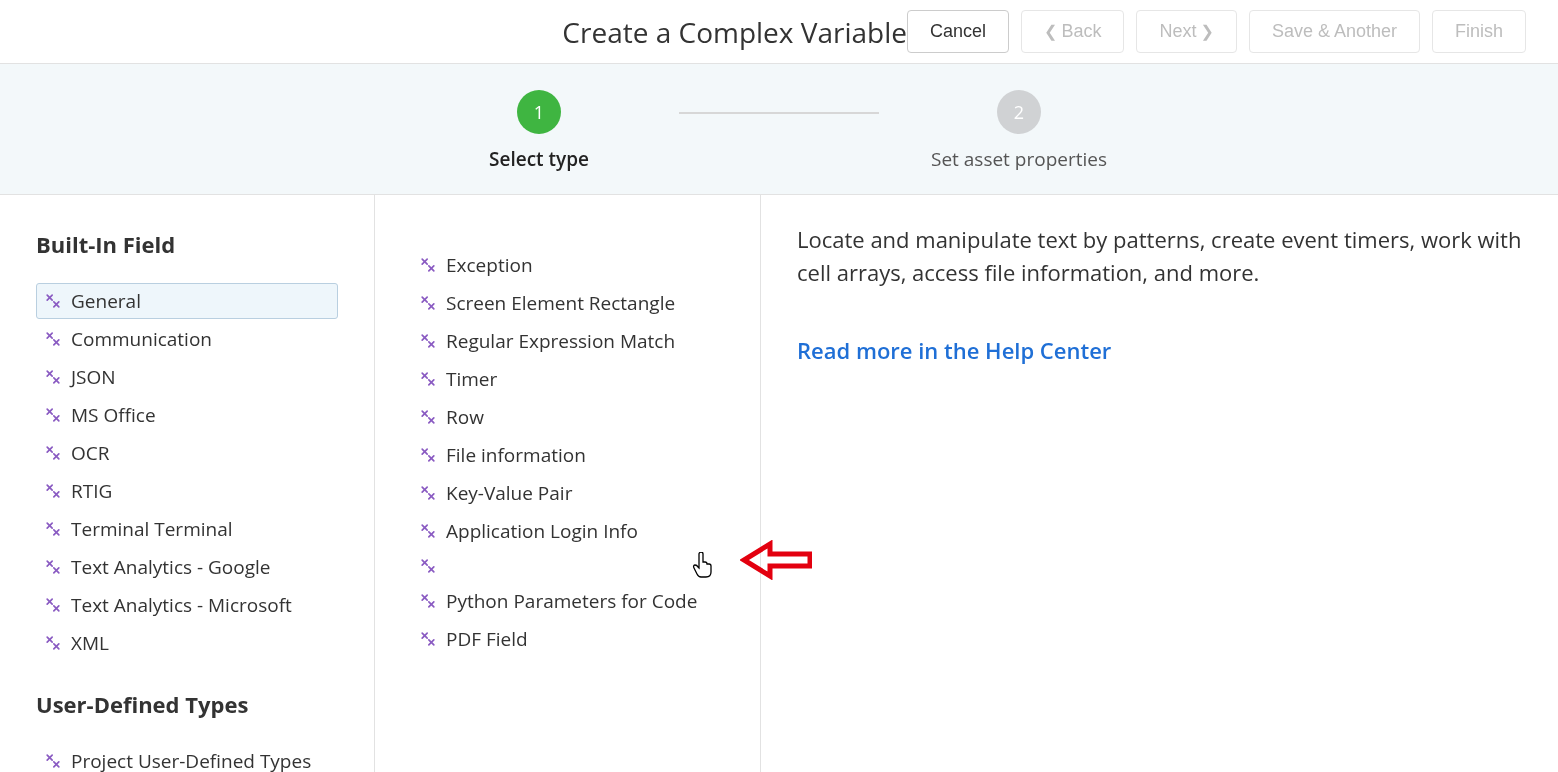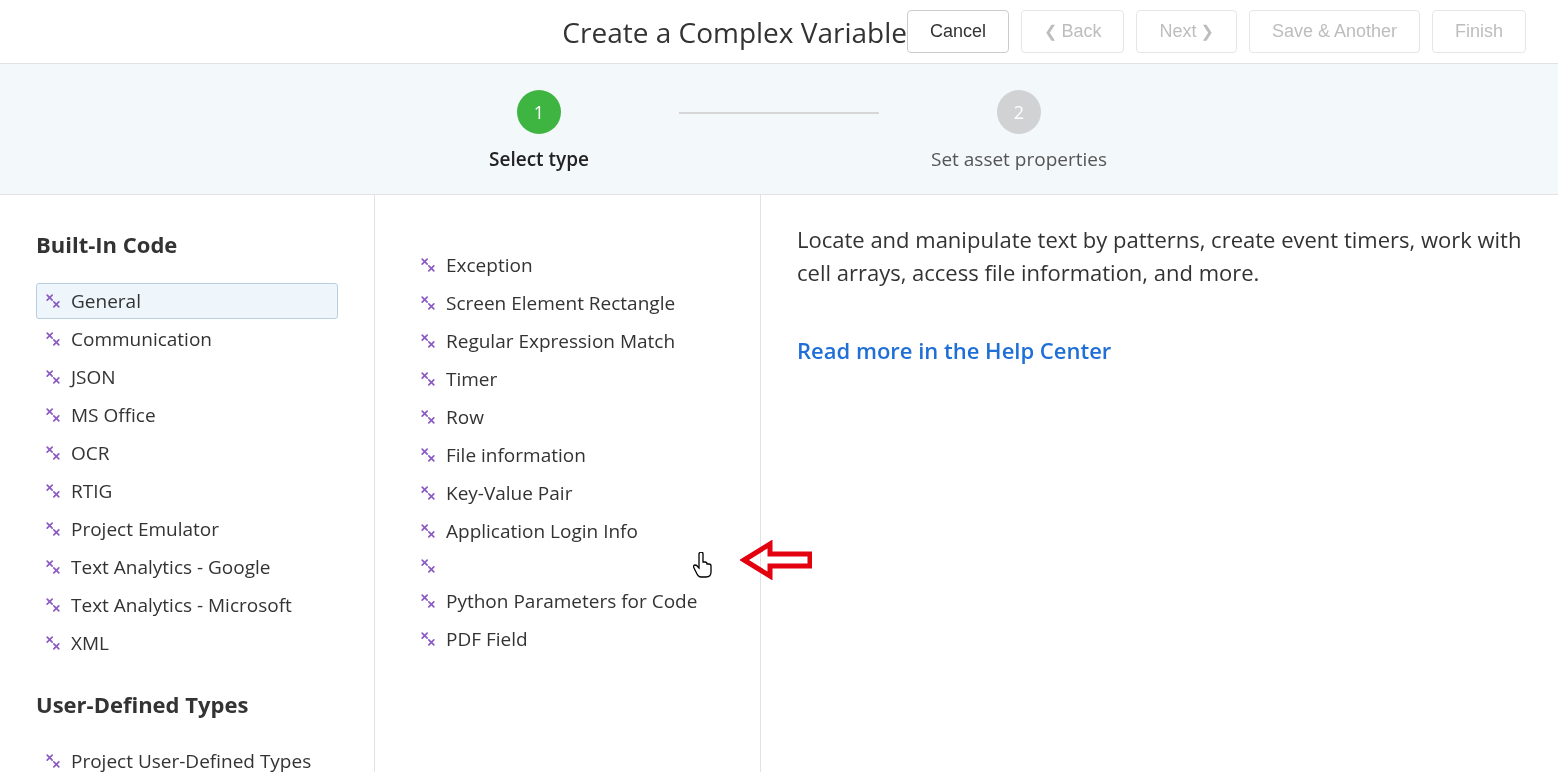--- a/index.html
+++ b/index.html
@@ -172,21 +172,21 @@
     <div class="step">
       <div class="circle inactive">2</div>
       <div class="step-label inactive">Set asset properties</div>
     </div>
   </div>
 </div>
 
 <div class="body">
 
   <div class="col">
-    <div class="section-title">Built-In Code</div>
+    <div class="section-title">Built-In Field</div>
     <div class="list" id="builtin-list">
         <div class="item selected">
           <svg class="type-icon" viewBox="0 0 24 24">
             <g stroke="#8a5bc2" stroke-width="2" fill="none" stroke-linecap="round">
               <path d="M5 5 L11 11"></path>
               <path d="M11 5 L5 11"></path>
               <path d="M13 13 L19 19"></path>
               <path d="M19 13 L13 19"></path>
             </g>
           </svg>
@@ -249,21 +249,21 @@
         </div>
         <div class="item">
           <svg class="type-icon" viewBox="0 0 24 24">
             <g stroke="#8a5bc2" stroke-width="2" fill="none" stroke-linecap="round">
               <path d="M5 5 L11 11"></path>
               <path d="M11 5 L5 11"></path>
               <path d="M13 13 L19 19"></path>
               <path d="M19 13 L13 19"></path>
             </g>
           </svg>
-          <span class="label">Project Emulator</span>
+          <span class="label">Terminal Terminal</span>
         </div>
         <div class="item">
           <svg class="type-icon" viewBox="0 0 24 24">
             <g stroke="#8a5bc2" stroke-width="2" fill="none" stroke-linecap="round">
               <path d="M5 5 L11 11"></path>
               <path d="M11 5 L5 11"></path>
               <path d="M13 13 L19 19"></path>
               <path d="M19 13 L13 19"></path>
             </g>
           </svg>

